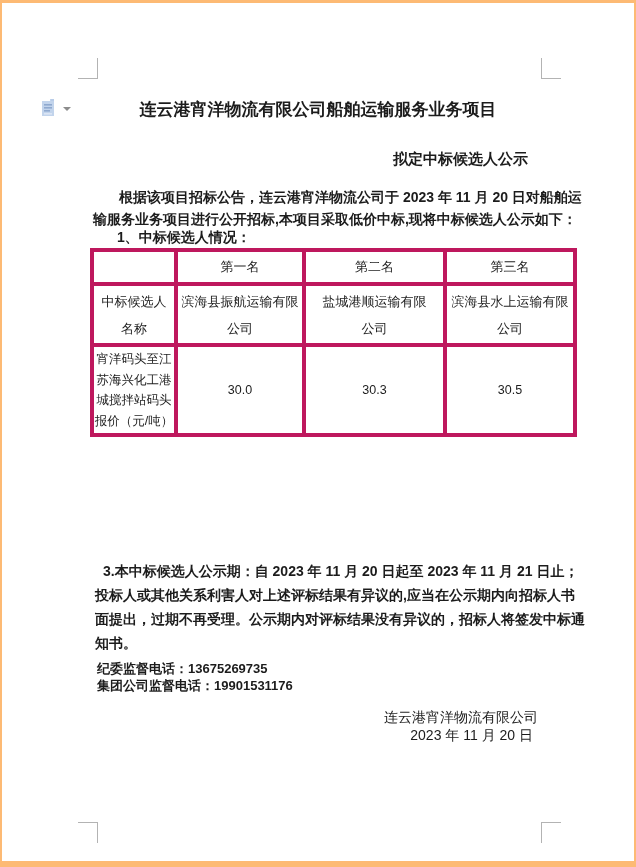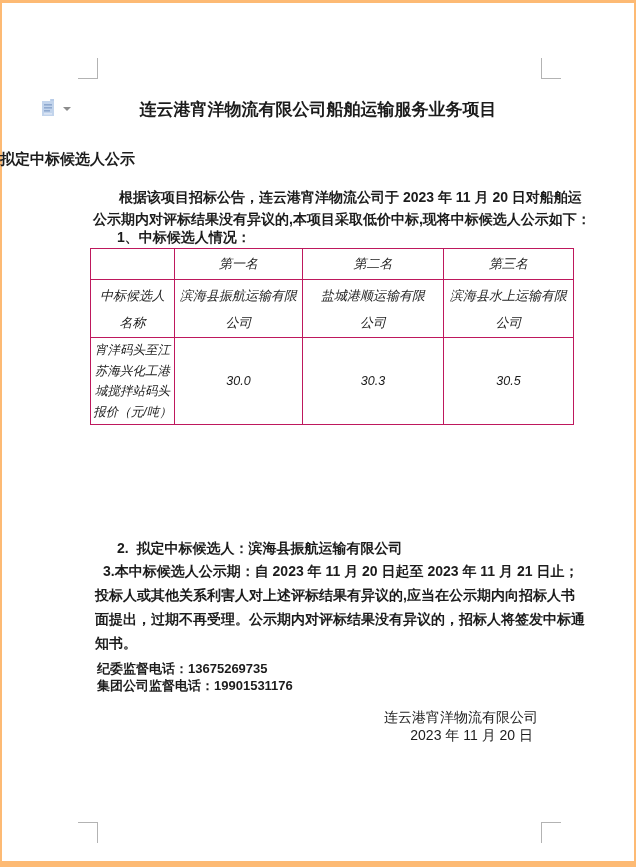--- a/index.html
+++ b/index.html
@@ -27,36 +27,36 @@
     position:absolute;left:22px;top:8px;width:0;height:0;
     border-left:4px solid transparent;border-right:4px solid transparent;
     border-top:4px solid #8c8c8c;
   }
 
   .doc-title{
     position:absolute;top:98px;left:0;width:636px;text-align:center;
     font-weight:bold;font-size:17px;letter-spacing:0px;white-space:pre;
   }
   .doc-subtitle{
-    position:absolute;top:150px;left:0;width:528px;text-align:left;
+    position:absolute;top:150px;left:0;width:528px;text-align:right;
     font-weight:bold;font-size:15px;white-space:pre;
   }
   .line{position:absolute;font-size:14px;white-space:pre;line-height:17px;font-weight:bold;}
   .line.small{font-size:13px;}
   .rline{position:absolute;font-size:14px;white-space:pre;text-align:left;}
 
   table.pricing{
     position:absolute;left:90px;top:248px;
     border-collapse:collapse;table-layout:fixed;width:483px;
     font-size:13px;
   }
   table.pricing td{
-    border:1px solid #be185d;
+    border:4px solid #be185d;
     text-align:center;vertical-align:middle;
-    padding:0;overflow:hidden;font-style:italic;
+    padding:0;overflow:hidden;
   }
   tr.hdr td{height:30px;font-size:13px;}
   tr.names td{height:57px;line-height:27px;}
   tr.price1 td{height:86px;}
   tr.price2 td{height:108px;}
   td.route{
     text-align:left;vertical-align:top;
     padding:3px 1px 0 3px;line-height:20.5px;font-size:12.5px;
   }
   td.num{font-size:12.5px;}
@@ -82,21 +82,21 @@
       <rect x="3" y="11" width="6" height="1.6" fill="#8fa9cf"></rect>
       <rect x="3" y="14" width="8" height="1.6" fill="#dbe5f4"></rect>
     </svg>
     <span class="arrow"></span>
   </div>
 
   <div class="doc-title">连云港宵洋物流有限公司船舶运输服务业务项目</div>
   <div class="doc-subtitle">拟定中标候选人公示</div>
 
   <div class="line" style="left:119px;top:189px;">根据该项目招标公告，连云港宵洋物流公司于 2023 年 11 月 20 日对船舶运</div>
-  <div class="line" style="left:93px;top:211px;">公示期内对评标结果没有异议的,本项目采取低价中标,现将中标候选人公示如下：</div>
+  <div class="line" style="left:93px;top:211px;">输服务业务项目进行公开招标,本项目采取低价中标,现将中标候选人公示如下：</div>
   <div class="line" style="left:117px;top:229px;">1、中标候选人情况：</div>
 
   <table class="pricing">
     <colgroup>
       <col style="width:84px">
         <col style="width:128px">
         <col style="width:141px">
         <col style="width:130px">
     </colgroup>
     <tbody>
@@ -131,21 +131,20 @@
             <div>城搅拌站码头</div>
             <div>报价（元/吨）</div>
           </td>
       <td class="num">30.0</td>
       <td class="num">30.3</td>
       <td class="num">30.5</td>
     </tr>
   </tbody>
     </table>
 
-  <div class="line" style="left:117px;top:540px;">2.  拟定中标候选人：滨海县振航运输有限公司</div>
   <div class="line" style="left:103px;top:563px;">3.本中标候选人公示期：自 2023 年 11 月 20 日起至 2023 年 11 月 21 日止；</div>
   <div class="line" style="left:95px;top:611px;">面提出，过期不再受理。公示期内对评标结果没有异议的，招标人将签发中标通</div>
   <div class="line" style="left:95px;top:587px;">投标人或其他关系利害人对上述评标结果有异议的,应当在公示期内向招标人书</div>
   <div class="line" style="left:95px;top:635px;">知书。</div>
 
   <div class="line small" style="left:97px;top:660px;">纪委监督电话：13675269735</div>
   <div class="line small" style="left:97px;top:677px;">集团公司监督电话：19901531176</div>
 
   <div class="rline" style="right:98px;top:709px;">连云港宵洋物流有限公司</div>
   <div class="rline" style="right:103px;top:727px;">2023 年 11 月 20 日</div>

